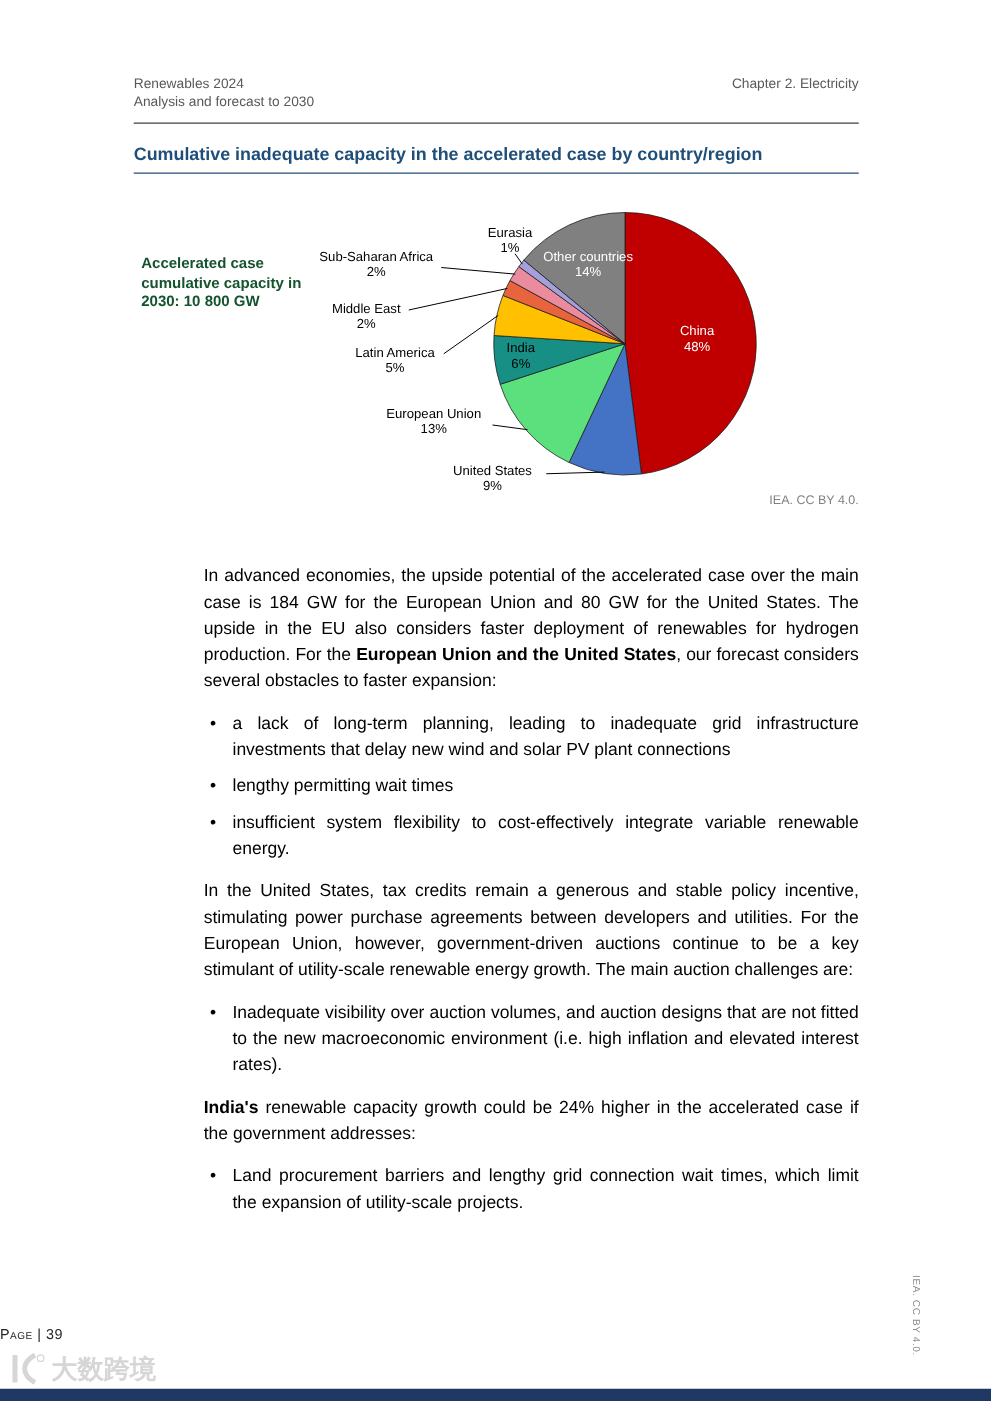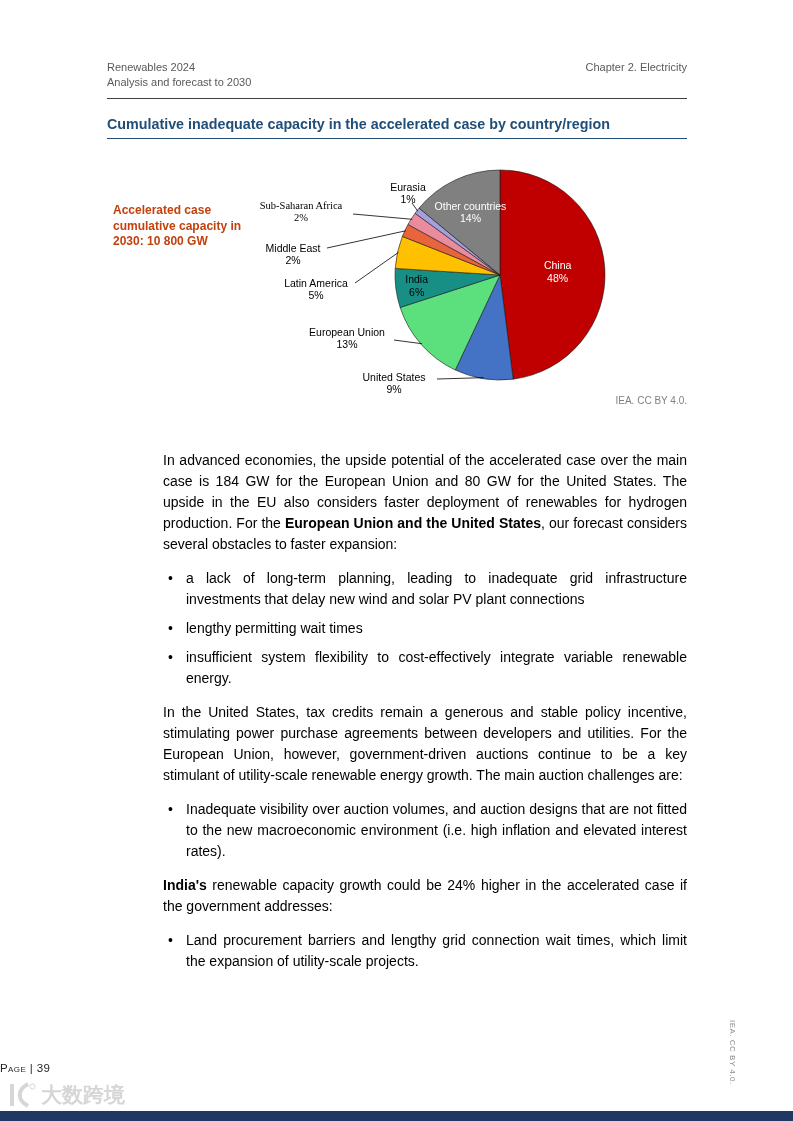--- a/index.html
+++ b/index.html
@@ -47,21 +47,21 @@
   .figure svg.pie {
     position: absolute;
     left: 0; top: 0;
   }
   .chart-note {
     position: absolute;
     left: 6px; top: 46px;
     width: 160px;
     font-size: 12px;
     font-weight: bold;
-    color: #c2410c;
+    color: #14532d;
     line-height: 1.32;
   }
   .pie-label {
     position: absolute;
     transform: translate(-50%, -50%);
     text-align: center;
     font-size: 10.5px;
     line-height: 1.18;
     color: #000000;
     white-space: nowrap;
@@ -189,21 +189,21 @@
         <div>6%</div>
       </div>
       <div class="pie-label" style="left: 209px; top: 132px; text-align: center;">
         <div>Latin America</div>
         <div>5%</div>
       </div>
       <div class="pie-label" style="left: 186px; top: 97px;">
         <div>Middle East</div>
         <div>2%</div>
       </div>
-      <div class="pie-label" style="left: 194px; top: 55px; font-family: Liberation Serif, serif;">
+      <div class="pie-label" style="left: 194px; top: 55px;">
         <div>Sub-Saharan Africa</div>
         <div>2%</div>
       </div>
       <div class="pie-label" style="left: 301px; top: 36px;">
         <div>Eurasia</div>
         <div>1%</div>
       </div>
       <div class="pie-label" style="color: rgb(255, 255, 255); left: 363.493px; top: 55.2955px;">
         <div>Other countries</div>
         <div>14%</div>

